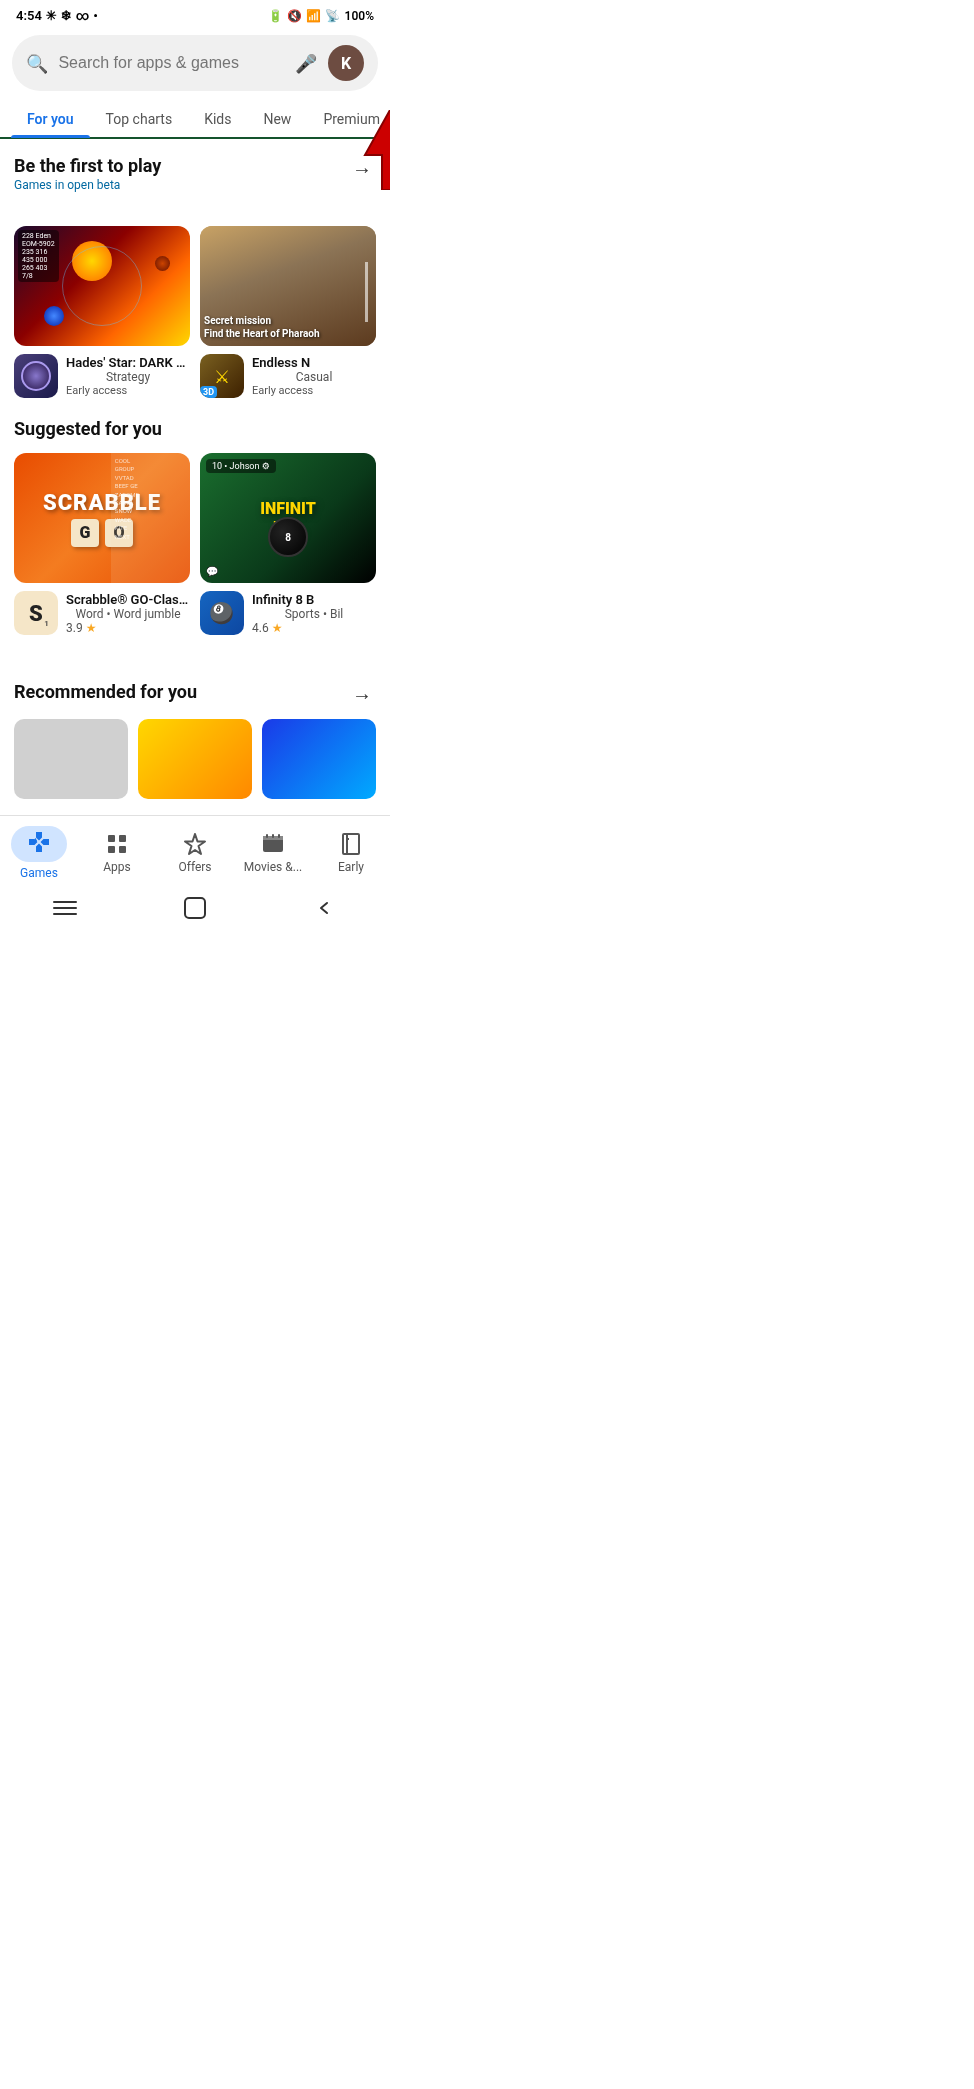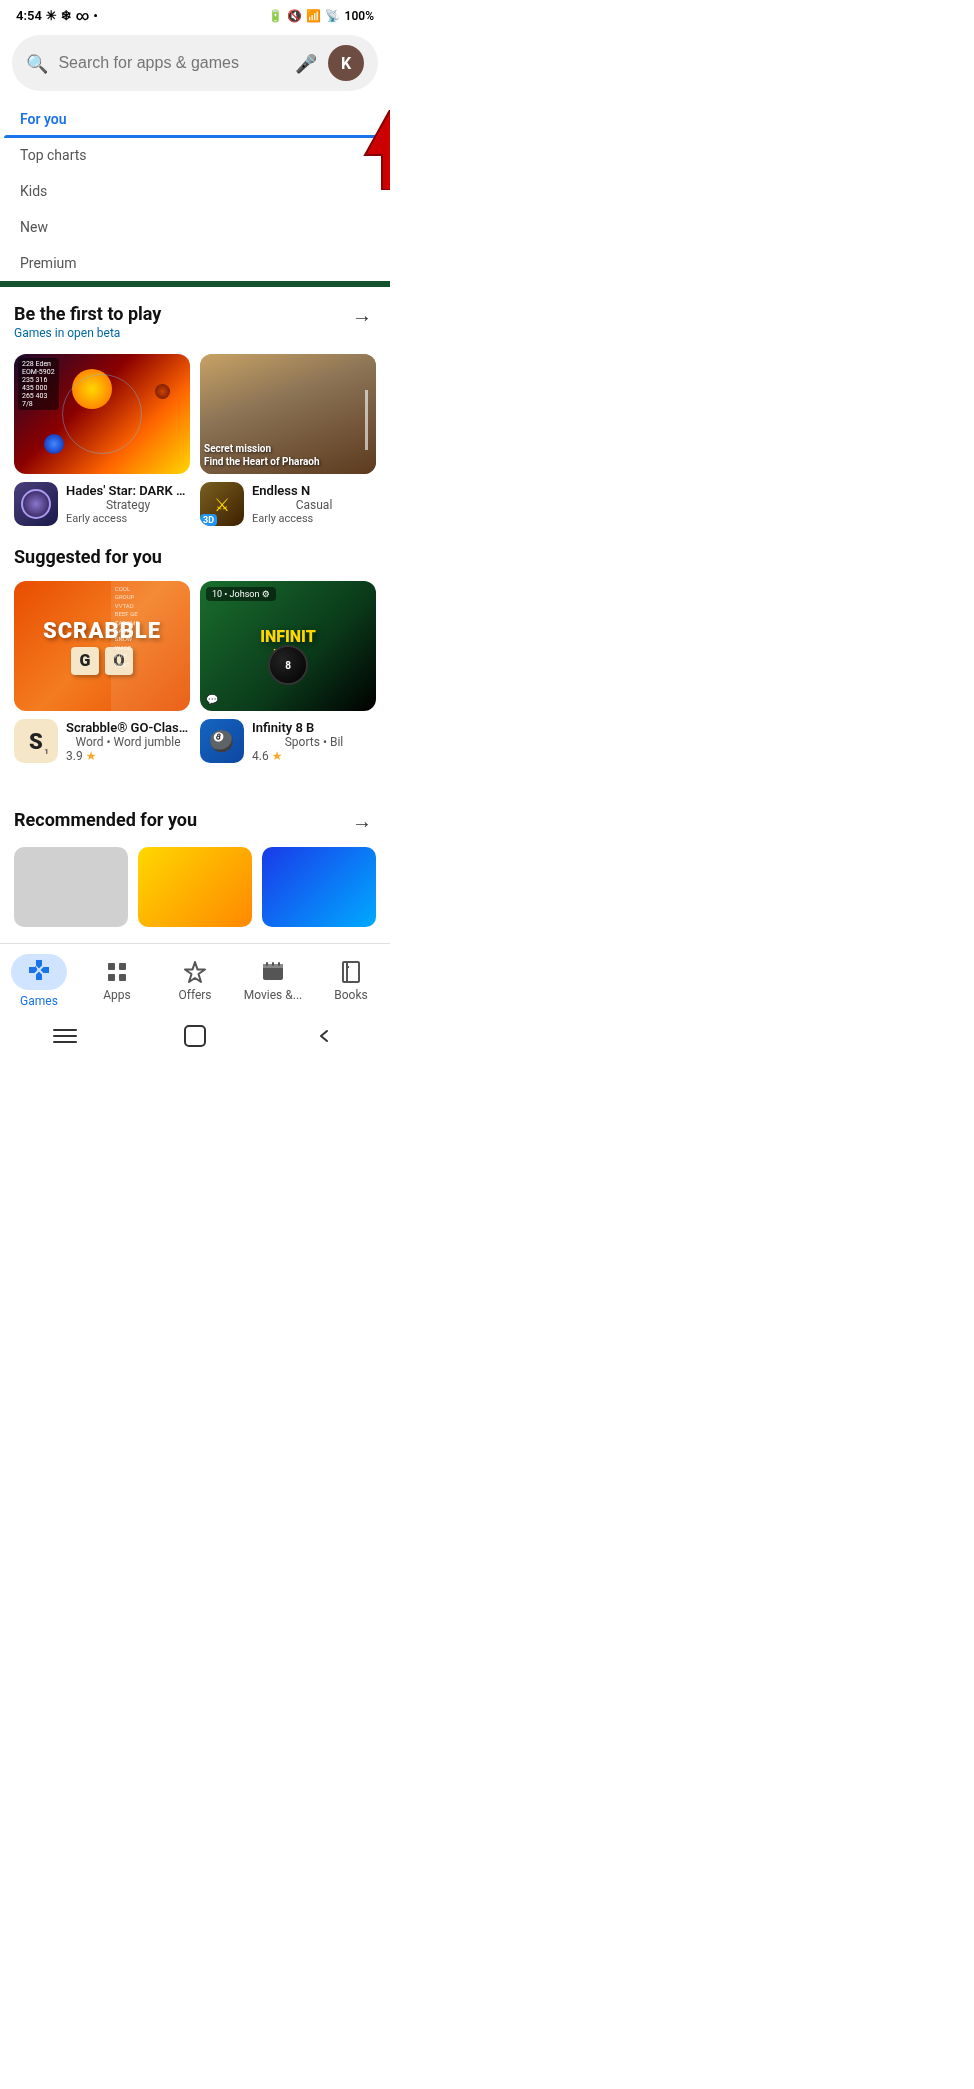--- a/index.html
+++ b/index.html
@@ -70,23 +70,22 @@
       z-index: 100;
     }
     .red-arrow-svg {
       width: 60px;
       height: 80px;
     }
 
     
     .nav-tabs {
       display: flex;
-      border-bottom: 6px solid #14532d;
-      padding: 0 4px;
-      flex-direction: column;
+      border-bottom: 2px solid #14532d;
+      padding: 0 11px;
     }
     .nav-tab {
       padding: 10px 16px;
       font-size: 14px;
       color: #555;
       cursor: pointer;
       white-space: nowrap;
       position: relative;
     }
     .nav-tab.active {
@@ -137,20 +136,21 @@
     
     .game-cards-row {
       display: flex;
       gap: 10px;
       margin-bottom: 10px;
       overflow: hidden;
     }
     .game-card {
       flex: 1;
       min-width: 0;
+      margin-top: 20px;
     }
     .game-thumbnail {
       width: 100%;
       height: 120px;
       border-radius: 12px;
       overflow: hidden;
       margin-bottom: 8px;
     }
     .thumb-space {
       background: linear-gradient(135deg, #1a0a2e 0%, #8B0000 40%, #FF6600 70%, #FFD700 100%);
@@ -632,21 +632,21 @@
       <rect x="17" y="2" width="2" height="4" rx="1"></rect>
     </svg>
     <span class="nav-item-label">Movies &amp;...</span>
   </div>
   <div class="nav-item">
     <svg class="nav-icon-svg" viewBox="0 0 24 24" fill="none" stroke="#555" stroke-width="2">
       <rect x="4" y="2" width="16" height="20" rx="1"></rect>
       <path d="M8 2v20"></path>
       <path d="M8 7h2"></path>
     </svg>
-    <span class="nav-item-label">Books</span>
+    <span class="nav-item-label">Early</span>
   </div>
 </div>
 
 <div class="sys-nav">
   <div class="sys-nav-btn">
     <svg width="24" height="14" viewBox="0 0 24 14" fill="#333">
       <rect y="0" width="24" height="2" rx="1"></rect>
       <rect y="6" width="24" height="2" rx="1"></rect>
       <rect y="12" width="24" height="2" rx="1"></rect>
     </svg>

